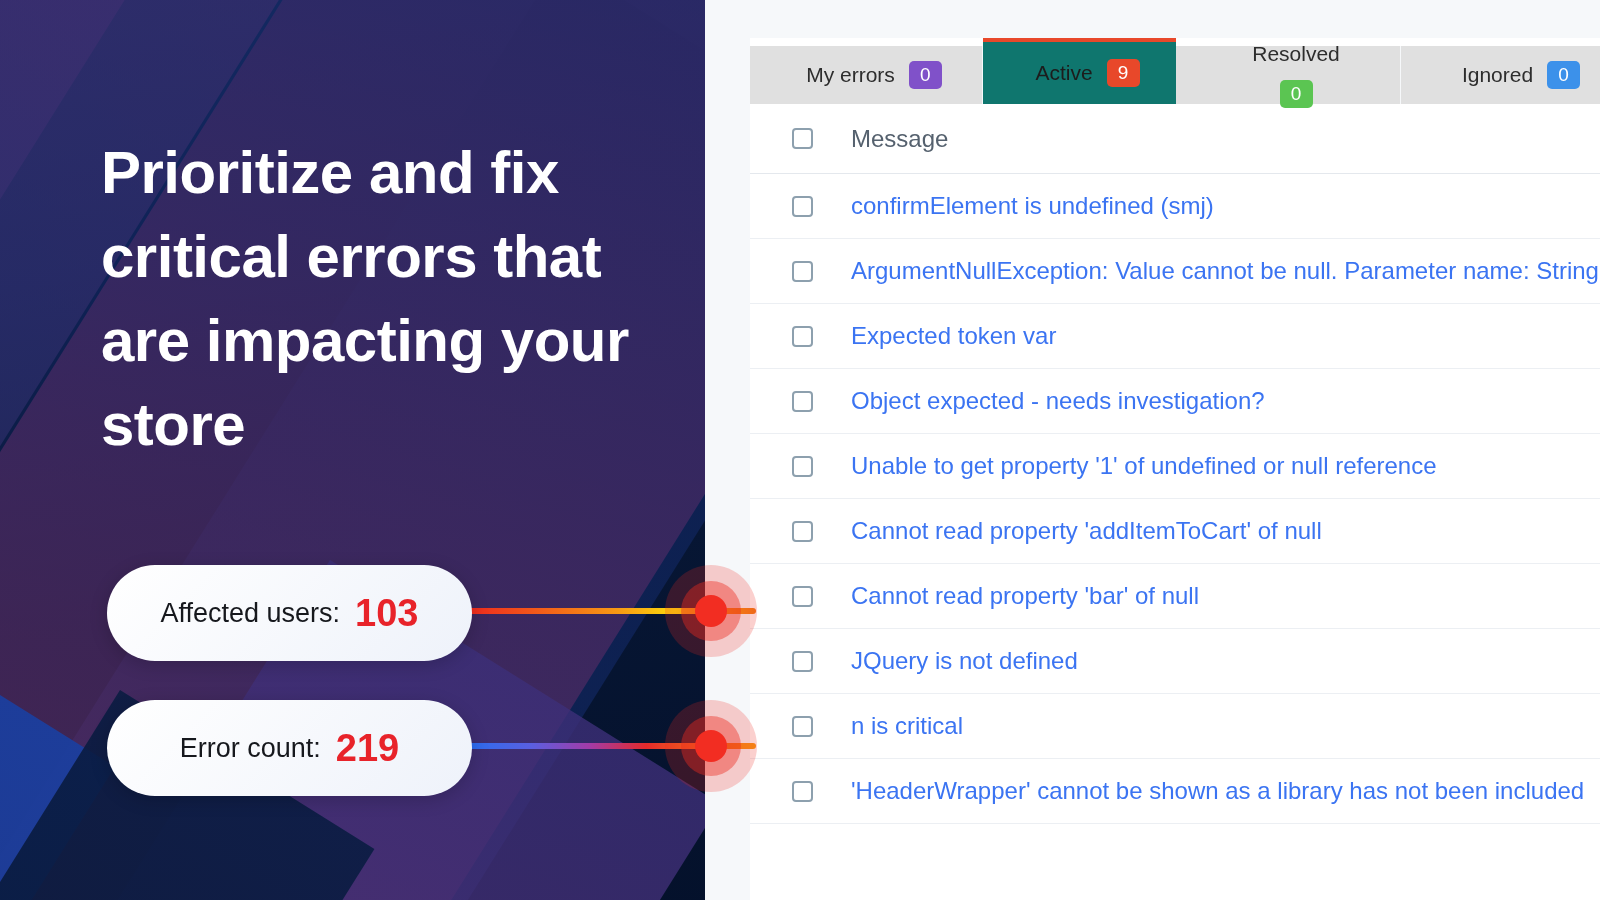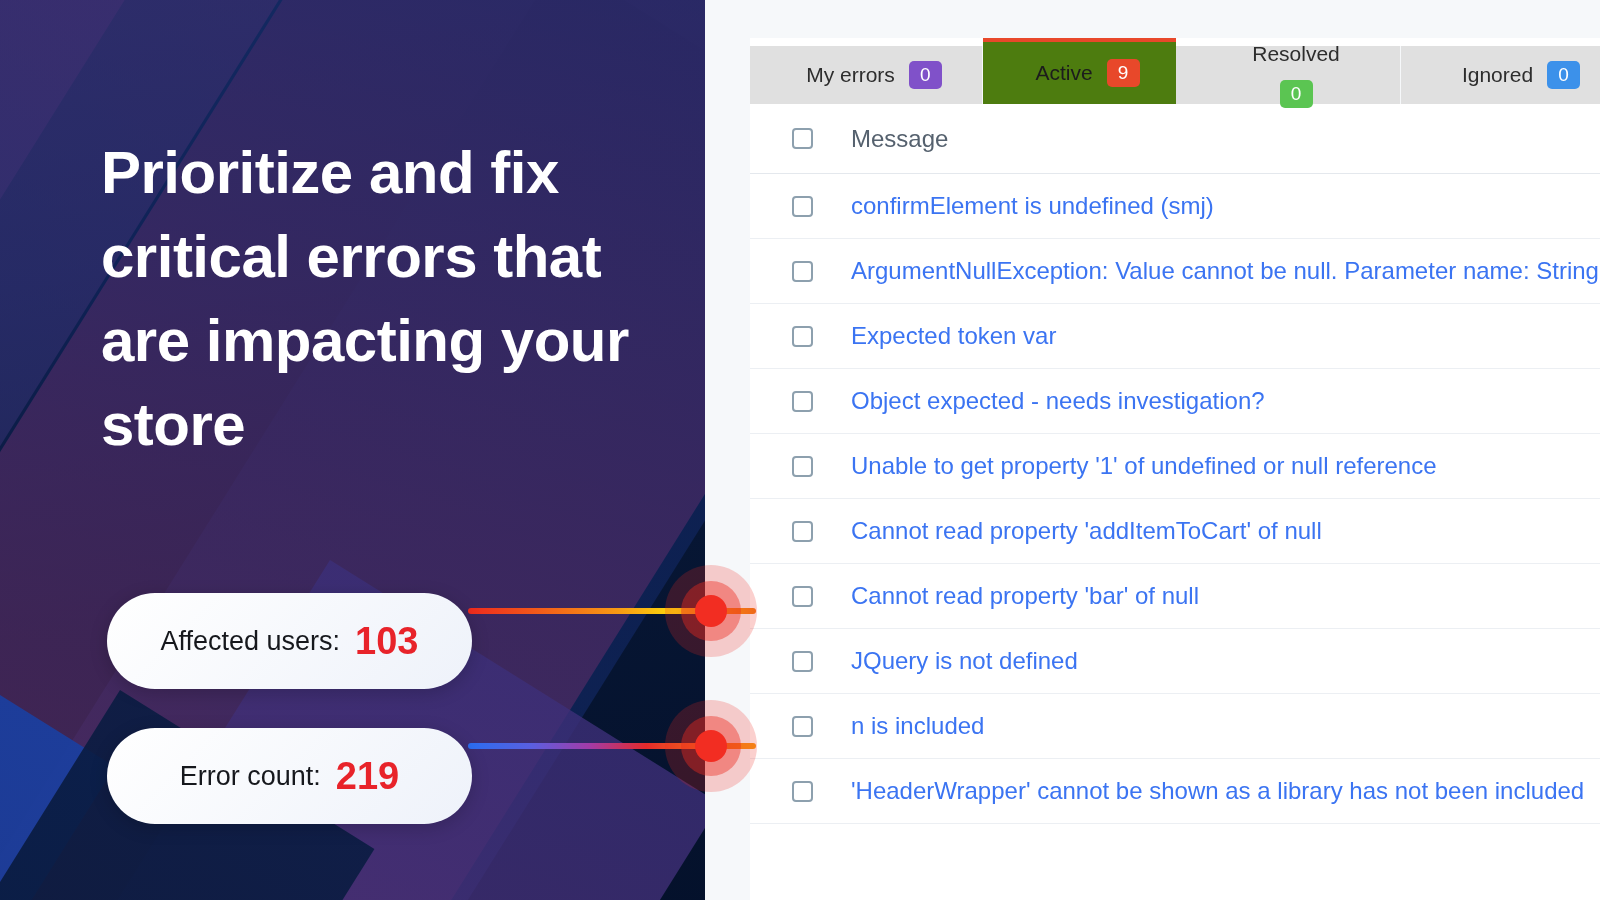--- a/index.html
+++ b/index.html
@@ -60,21 +60,20 @@
   }
 
   
   .pill{
     position:absolute;left:107px;
     width:365px;height:96px;border-radius:48px;
     background:linear-gradient(135deg,#ffffff 0%,#eef2fa 100%);
     display:flex;align-items:center;justify-content:center;
     box-shadow:0 4px 18px rgba(0,0,0,.18);
     z-index:6;
-    margin-top:28px;
   }
   .pill-users{top:565px;}
   .pill-errors{top:700px;}
   .pill-label{font-size:27px;color:#16181d;}
   .pill-value{font-size:38px;font-weight:bold;color:#e8232a;margin-left:15px;}
 
   
   .wire{position:absolute;height:6px;z-index:4;border-radius:3px;}
   .wire-users{left:468px;top:608px;width:288px;
     background:linear-gradient(90deg,#ee2a1e 0%,#f2561a 22%,#f79a14 52%,#fbd90c 72%,#f7a012 88%,#f07a16 100%);}
@@ -103,21 +102,21 @@
   .tabs{display:flex;align-items:flex-end;height:66px;position:relative;}
   .tab{
     display:flex;align-items:center;justify-content:center;gap:14px;
     height:58px;background:#e0e0e0;color:#2d2d2d;
     font-size:21px;border-right:1px solid #f6f8fa;
     box-sizing:border-box;
     padding-left:16px;
   }
   .tab-my-errors{width:233px;}
   .tab-active{
-    width:193px;height:66px;background:#4d7c0f;
+    width:193px;height:66px;background:#0f766e;
     border-top:4px solid #e8482a;border-right:none;
     font-weight:normal;color:#1c1c1c;
   }
   .tab-resolved{width:225px;flex-direction:column;}
   .tab-ignored{width:225px;}
   .badge{
     min-width:17px;padding:3px 8px;border-radius:5px;
     color:#ffffff;font-size:19px;text-align:center;line-height:1.15;
   }
   .badge-purple{background:#8051c9;}
@@ -236,21 +235,21 @@
             <div class="row">
               <div class="chk"></div>
               <div class="row-text">Cannot read property 'bar' of null</div>
             </div>
             <div class="row">
               <div class="chk"></div>
               <div class="row-text">JQuery is not defined</div>
             </div>
             <div class="row">
               <div class="chk"></div>
-              <div class="row-text">n is included</div>
+              <div class="row-text">n is critical</div>
             </div>
             <div class="row">
               <div class="chk"></div>
               <div class="row-text">'HeaderWrapper' cannot be shown as a library has not been included</div>
             </div>
           </div>
       </div>
 
     </div>
   </div>

